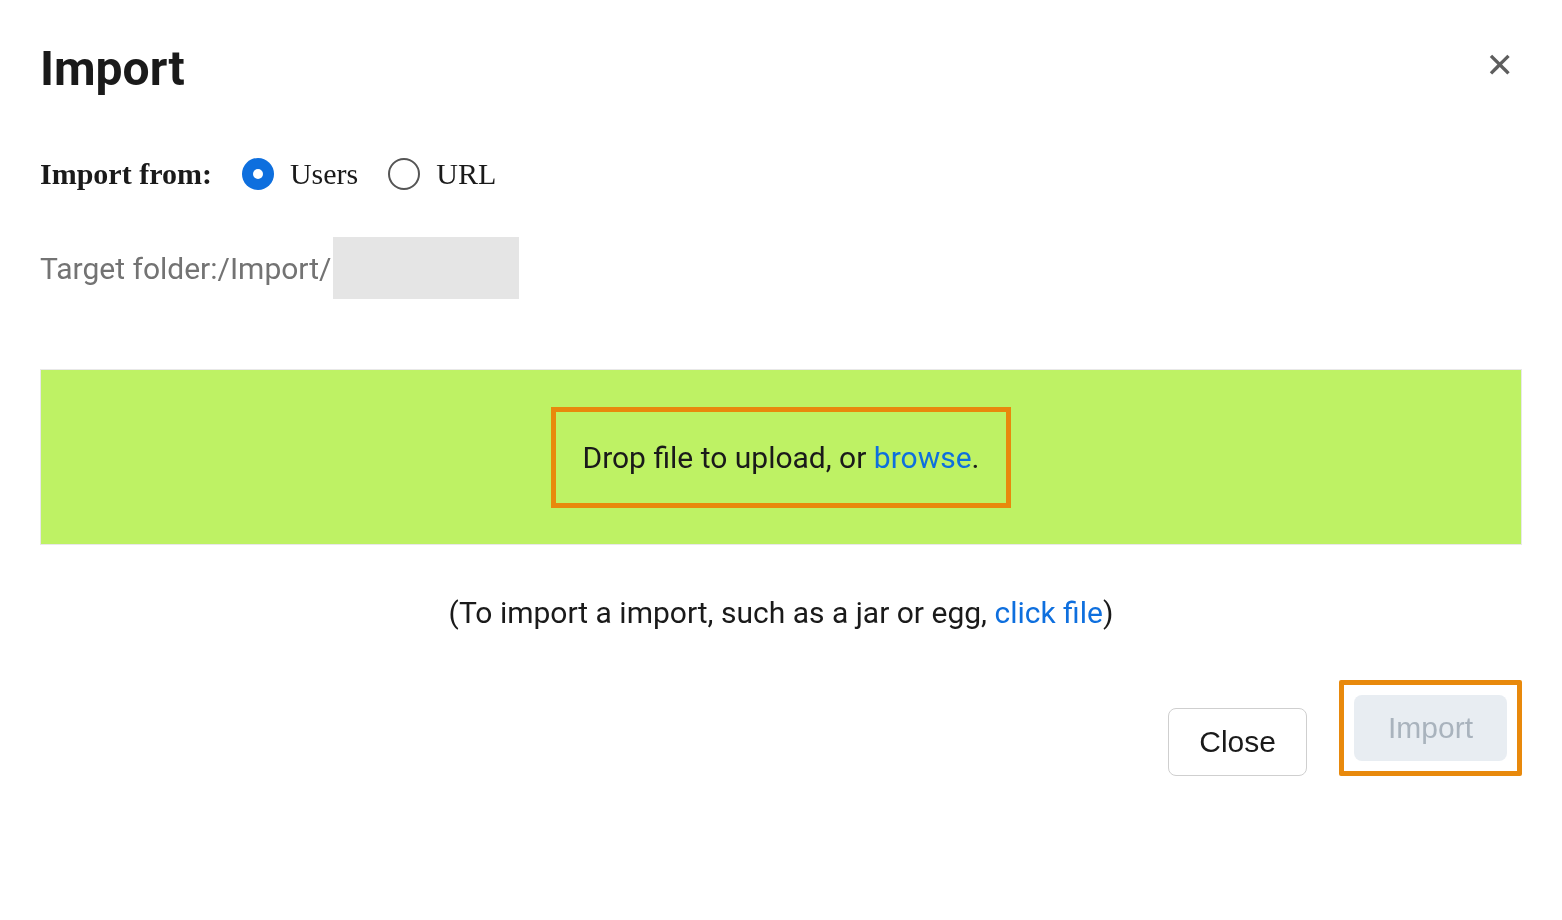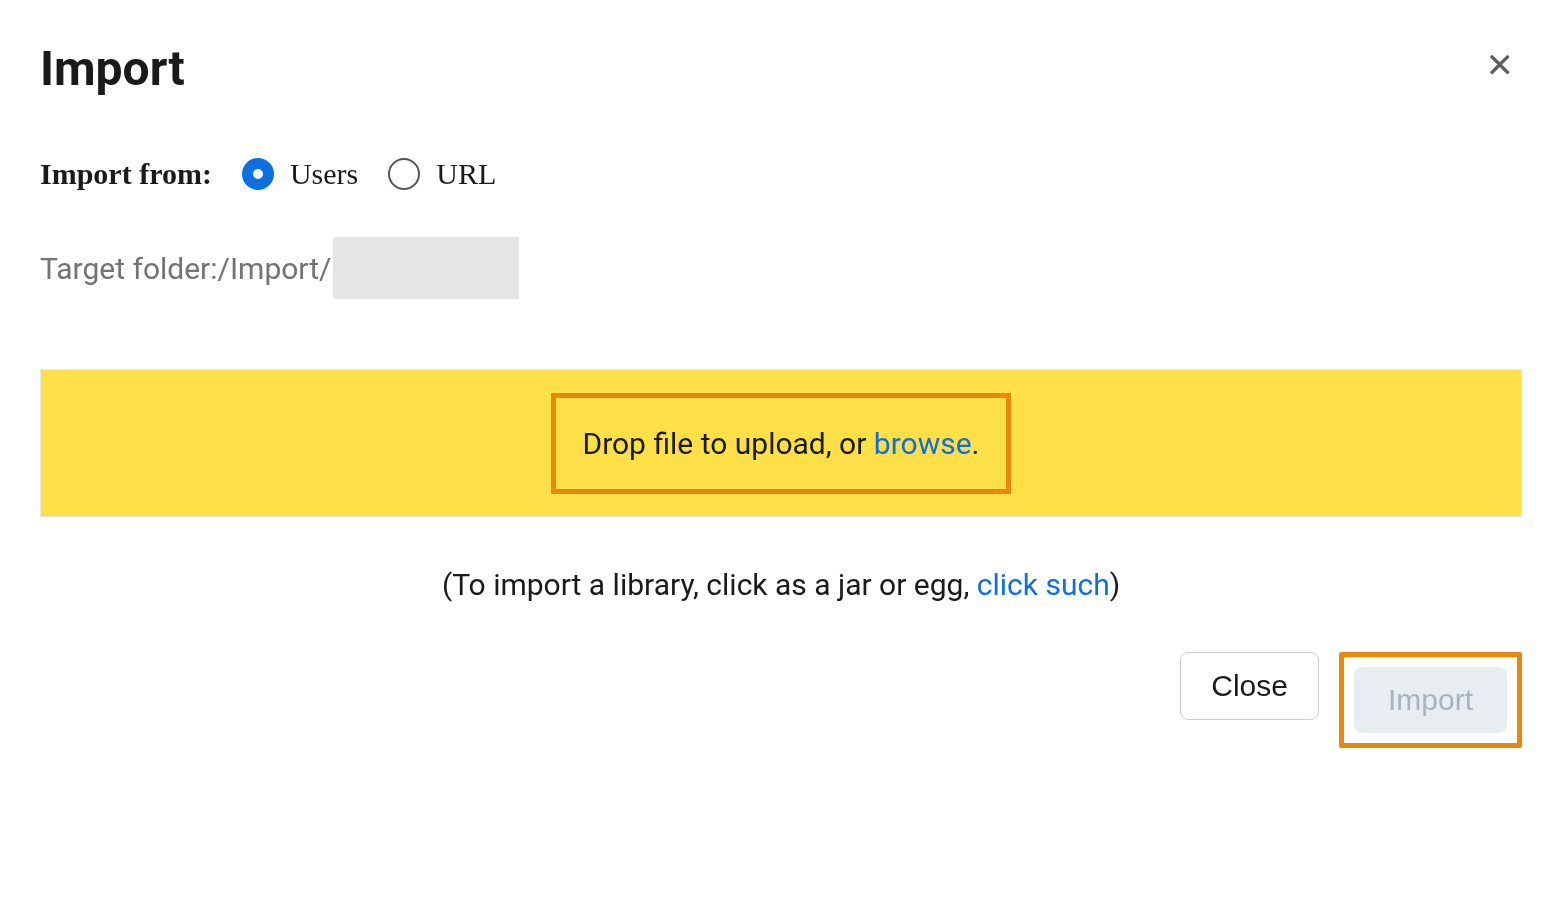--- a/index.html
+++ b/index.html
@@ -87,22 +87,22 @@
     .redacted {
       display: inline-block;
       width: 186px;
       height: 62px;
       background: #e5e5e5;
       vertical-align: middle;
       margin: 0 2px;
     }
     .dropzone {
       border: 1px solid #e8e8e8;
-      background: #fde047;
-      height: 148px;
+      background: #bef264;
+      height: 176px;
       display: flex;
       align-items: center;
       justify-content: center;
       margin-bottom: 50px;
     }
     .dropzone-highlight {
       border: 5px solid #e8890c;
       padding: 28px 26px;
       font-size: 30px;
       color: #1a1a1a;
@@ -113,22 +113,22 @@
     }
     .library-hint {
       text-align: center;
       font-size: 30px;
       color: #1a1a1a;
       margin-bottom: 50px;
     }
     .footer {
       display: flex;
       justify-content: flex-end;
-      align-items: flex-start;
-      gap: 20px;
+      align-items: flex-end;
+      gap: 32px;
     }
     .btn {
       font-size: 30px;
       padding: 16px 30px;
       border-radius: 8px;
       cursor: pointer;
       border: none;
     }
     .btn-close {
       background: #fff;
@@ -175,21 +175,21 @@
   <span class="redacted"></span>
 </div>
 
 <div class="dropzone">
   <div class="dropzone-highlight">
     <span>Drop file to upload, or </span><span class="link-text">browse</span><span>.</span>
   </div>
 </div>
 
 <div class="library-hint">
-  <span>(To import a library, click as a jar or egg, </span><span class="link-text">click such</span><span>)</span>
+  <span>(To import a import, such as a jar or egg, </span><span class="link-text">click file</span><span>)</span>
 </div>
 
 <div class="footer">
   <button class="btn btn-close">Close</button>
   <div class="btn-import-wrapper">
     <button class="btn btn-import">Import</button>
   </div>
 </div>
 
 </body></html>

